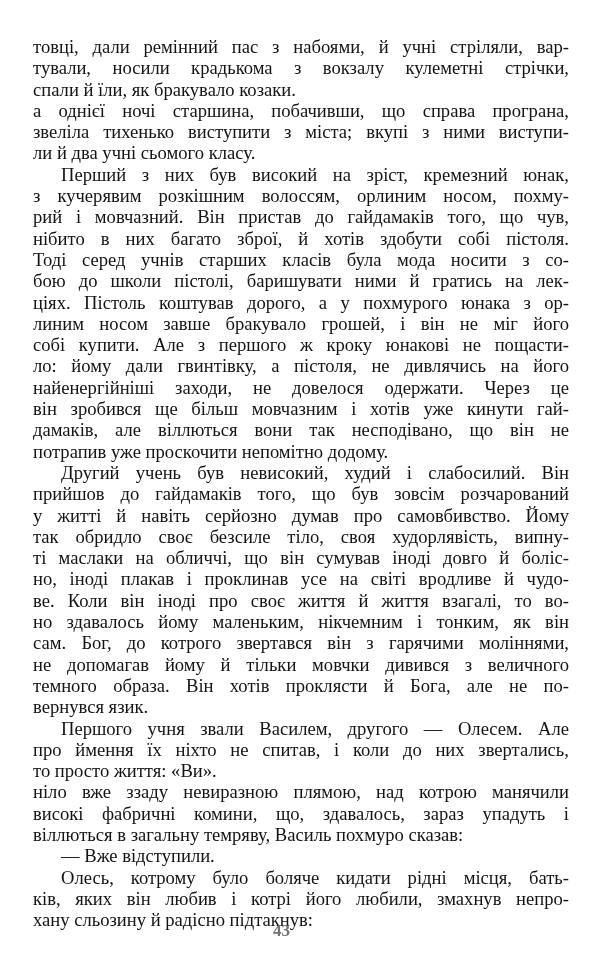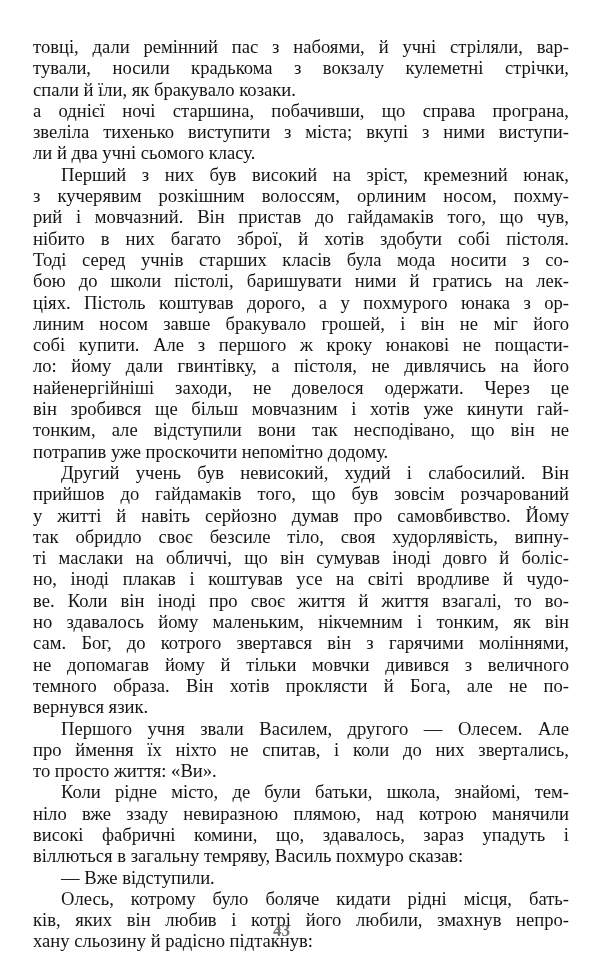--- a/index.html
+++ b/index.html
@@ -56,44 +56,43 @@
       <span class="line">рий і мовчазний. Він пристав до гайдамаків того, що чув,</span>
       <span class="line">нібито в них багато зброї, й хотів здобути собі пістоля.</span>
       <span class="line">Тоді серед учнів старших класів була мода носити з со-</span>
       <span class="line">бою до школи пістолі, баришувати ними й гратись на лек-</span>
       <span class="line">ціях. Пістоль коштував дорого, а у похмурого юнака з ор-</span>
       <span class="line">линим носом завше бракувало грошей, і він не міг його</span>
       <span class="line">собі купити. Але з першого ж кроку юнакові не пощасти-</span>
       <span class="line">ло: йому дали гвинтівку, а пістоля, не дивлячись на його</span>
       <span class="line">найенергійніші заходи, не довелося одержати. Через це</span>
       <span class="line">він зробився ще більш мовчазним і хотів уже кинути гай-</span>
-      <span class="line">тонким, але відступили вони так несподівано, що він не</span>
+      <span class="line">дамаків, але віллються вони так несподівано, що він не</span>
       <span class="line last">потрапив уже проскочити непомітно додому.</span>
     </div>
     <div>
       <span class="line indent">Другий учень був невисокий, худий і слабосилий. Він</span>
       <span class="line">прийшов до гайдамаків того, що був зовсім розчарований</span>
       <span class="line">у житті й навіть серйозно думав про самовбивство. Йому</span>
       <span class="line">так обридло своє безсиле тіло, своя худорлявість, випну-</span>
       <span class="line">ті маслаки на обличчі, що він сумував іноді довго й боліс-</span>
-      <span class="line">но, іноді плакав і коштував усе на світі вродливе й чудо-</span>
+      <span class="line">но, іноді плакав і проклинав усе на світі вродливе й чудо-</span>
       <span class="line">ве. Коли він іноді про своє життя й життя взагалі, то во-</span>
       <span class="line">но здавалось йому маленьким, нікчемним і тонким, як він</span>
       <span class="line">сам. Бог, до котрого звертався він з гарячими моліннями,</span>
       <span class="line">не допомагав йому й тільки мовчки дивився з величного</span>
       <span class="line">темного образа. Він хотів проклясти й Бога, але не по-</span>
       <span class="line last">вернувся язик.</span>
     </div>
     <div>
       <span class="line indent">Першого учня звали Василем, другого — Олесем. Але</span>
       <span class="line">про ймення їх ніхто не спитав, і коли до них звертались,</span>
       <span class="line last">то просто життя: «Ви».</span>
     </div>
     <div>
-      <span class="line indent">Коли рідне місто, де були батьки, школа, знайомі, тем-</span>
       <span class="line">ніло вже ззаду невиразною плямою, над котрою манячили</span>
       <span class="line">високі фабричні комини, що, здавалось, зараз упадуть і</span>
       <span class="line last">віллються в загальну темряву, Василь похмуро сказав:</span>
     </div>
     <div>
       <span class="line indent last">— Вже відступили.</span>
     </div>
     <div>
       <span class="line indent">Олесь, котрому було боляче кидати рідні місця, бать-</span>
       <span class="line">ків, яких він любив і котрі його любили, змахнув непро-</span>

